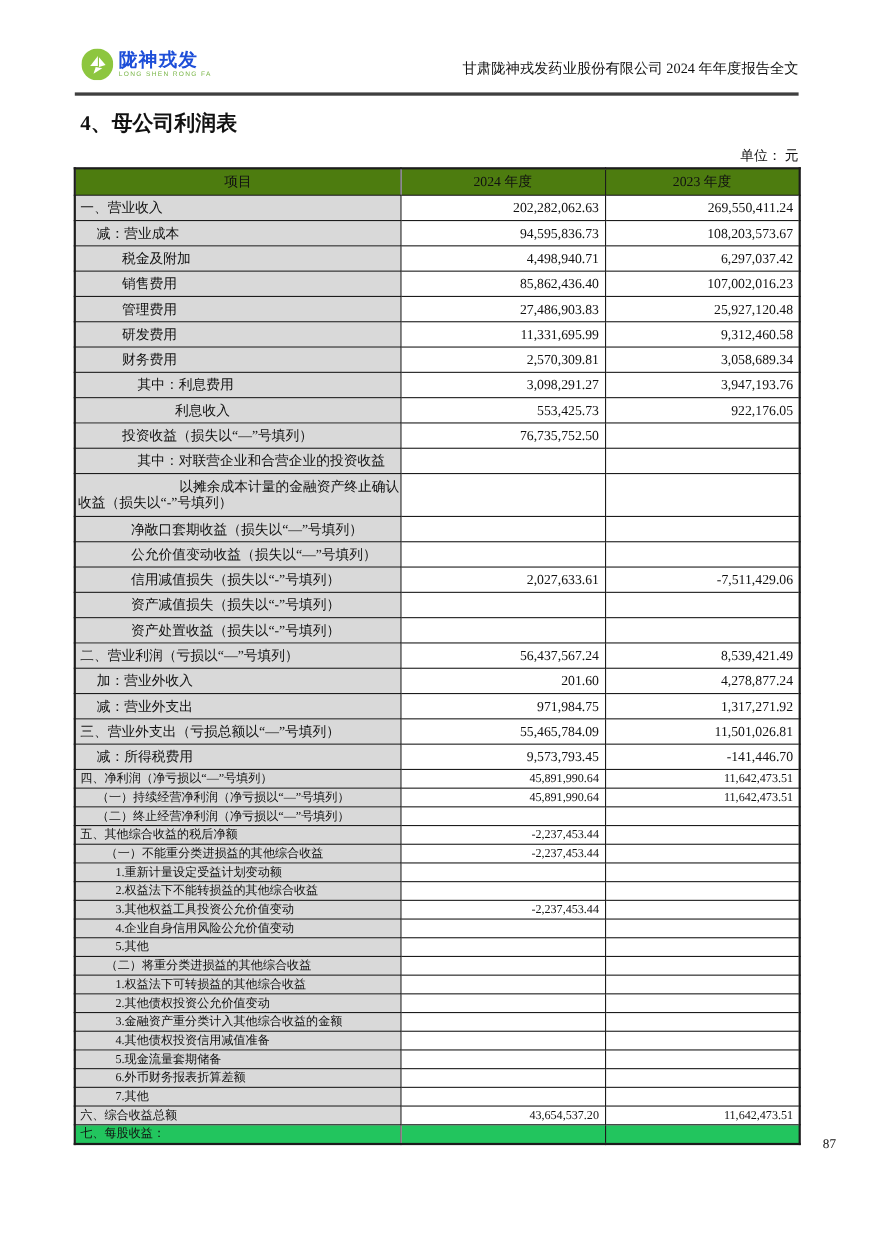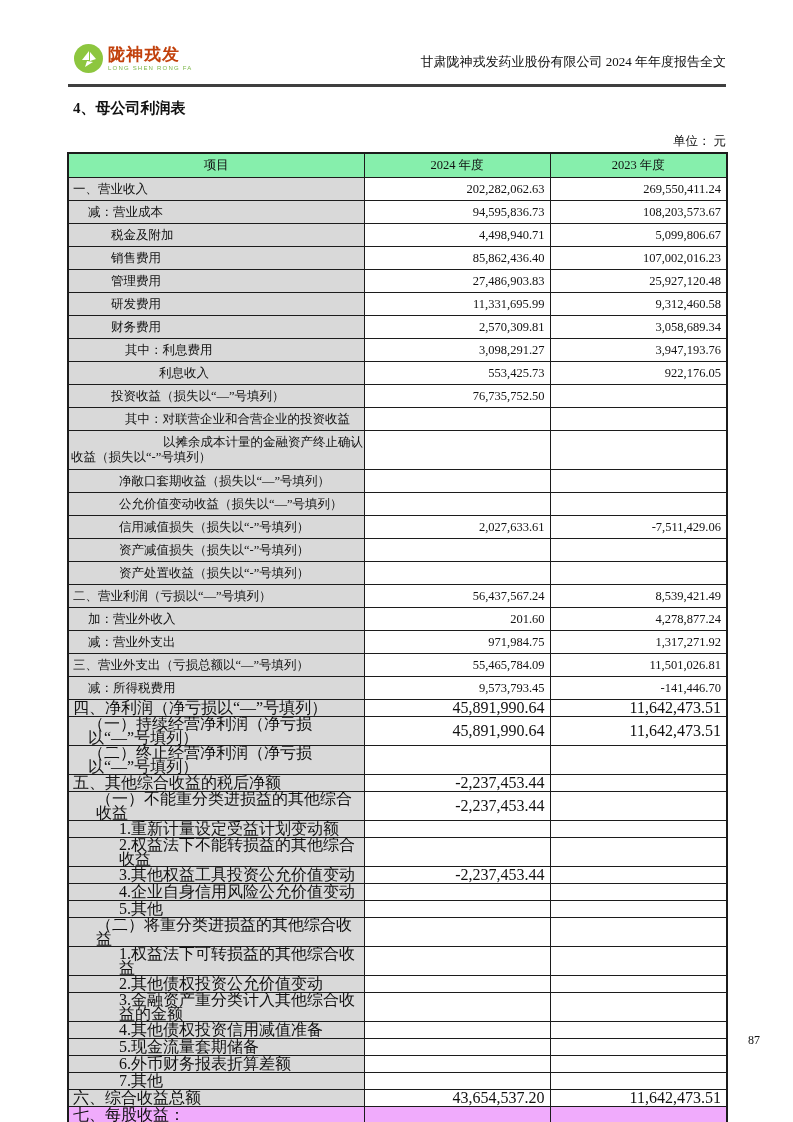--- a/index.html
+++ b/index.html
@@ -7,44 +7,44 @@
     width:793px;height:1122px;
     background:#ffffff;
     position:relative;
     font-family:"Liberation Serif","DejaVu Serif",serif;
     color:#111;
   }
   
   .logo{position:absolute;left:74px;top:44px;display:flex;align-items:center;gap:5px;}
   .logo-mark{width:29px;height:29px;display:block;}
   .brand-txt{display:flex;flex-direction:column;line-height:1;}
-  .brand-cn{font-family:"Liberation Sans","DejaVu Sans",sans-serif;font-weight:bold;font-size:17px;color:#c2410c;letter-spacing:1px;}
+  .brand-cn{font-family:"Liberation Sans","DejaVu Sans",sans-serif;font-weight:bold;font-size:17px;color:#1d4ed8;letter-spacing:1px;}
   .brand-en{font-family:"Liberation Sans","DejaVu Sans",sans-serif;font-size:6px;color:#7ab648;letter-spacing:1.2px;margin-top:2px;}
   .doc-title{position:absolute;top:53px;right:67px;font-size:13px;white-space:nowrap;margin-left:31px;}
   .rule{position:absolute;left:68px;top:84px;width:658px;height:3px;background:#3f3f3f;}
-  .section-title{position:absolute;left:73px;top:99px;font-size:15px;font-weight:bold;}
+  .section-title{position:absolute;left:73px;top:99px;font-size:19px;font-weight:bold;}
   .unit{position:absolute;top:133px;right:67px;font-size:12.5px;}
   .page-number{position:absolute;top:1033px;left:748px;font-size:12px;}
 
   
   .tbl-wrap{position:absolute;top:152px;left:0;}
   table{border-collapse:collapse;table-layout:fixed;width:659px;margin-left:67px;border:2px solid #1c1c1c;}
   th,td{border:1px solid #1c1c1c;overflow:hidden;vertical-align:middle;padding:0;}
-  th{height:23px;background:#86efac;font-weight:normal;font-size:12.5px;text-align:center;}
+  th{height:23px;background:#4d7c0f;font-weight:normal;font-size:12.5px;text-align:center;}
   td{height:22px;font-size:12.5px;line-height:15px;}
-  tr.compact td{height:16px;font-size:16px;line-height:14px;}
+  tr.compact td{height:16px;font-size:11px;line-height:14px;}
   tr.wraprow td{height:38px;}
   td.label{background:#d9d9d9;}
   td.val{text-align:right;padding-right:5px;background:#ffffff;}
-  tr.gray-row td,tr.gray-row td.val{background:#f0abfc;}
+  tr.gray-row td,tr.gray-row td.val{background:#22c55e;}
   
   .i0{padding-left:4px;}
   .i1{padding-left:19px;}
   .i2{padding-left:27px;}
-  .i3{padding-left:50px;}
+  .i3{padding-left:36px;}
   .i4{padding-left:42px;}
   .i5{padding-left:50px;}
   .i6{padding-left:56px;}
   .i7{padding-left:90px;}
   .hang{padding-left:2px;text-indent:92px;white-space:pre-line;}
 </style>
 </head>
 <body>
 
 <div class="logo">
@@ -86,21 +86,21 @@
           <td class="val">269,550,411.24</td>
         </tr>
         <tr>
           <td class="label i1">减：营业成本</td>
           <td class="val">94,595,836.73</td>
           <td class="val">108,203,573.67</td>
         </tr>
         <tr>
           <td class="label i4">税金及附加</td>
           <td class="val">4,498,940.71</td>
-          <td class="val">5,099,806.67</td>
+          <td class="val">6,297,037.42</td>
         </tr>
         <tr>
           <td class="label i4">销售费用</td>
           <td class="val">85,862,436.40</td>
           <td class="val">107,002,016.23</td>
         </tr>
         <tr>
           <td class="label i4">管理费用</td>
           <td class="val">27,486,903.83</td>
           <td class="val">25,927,120.48</td>

